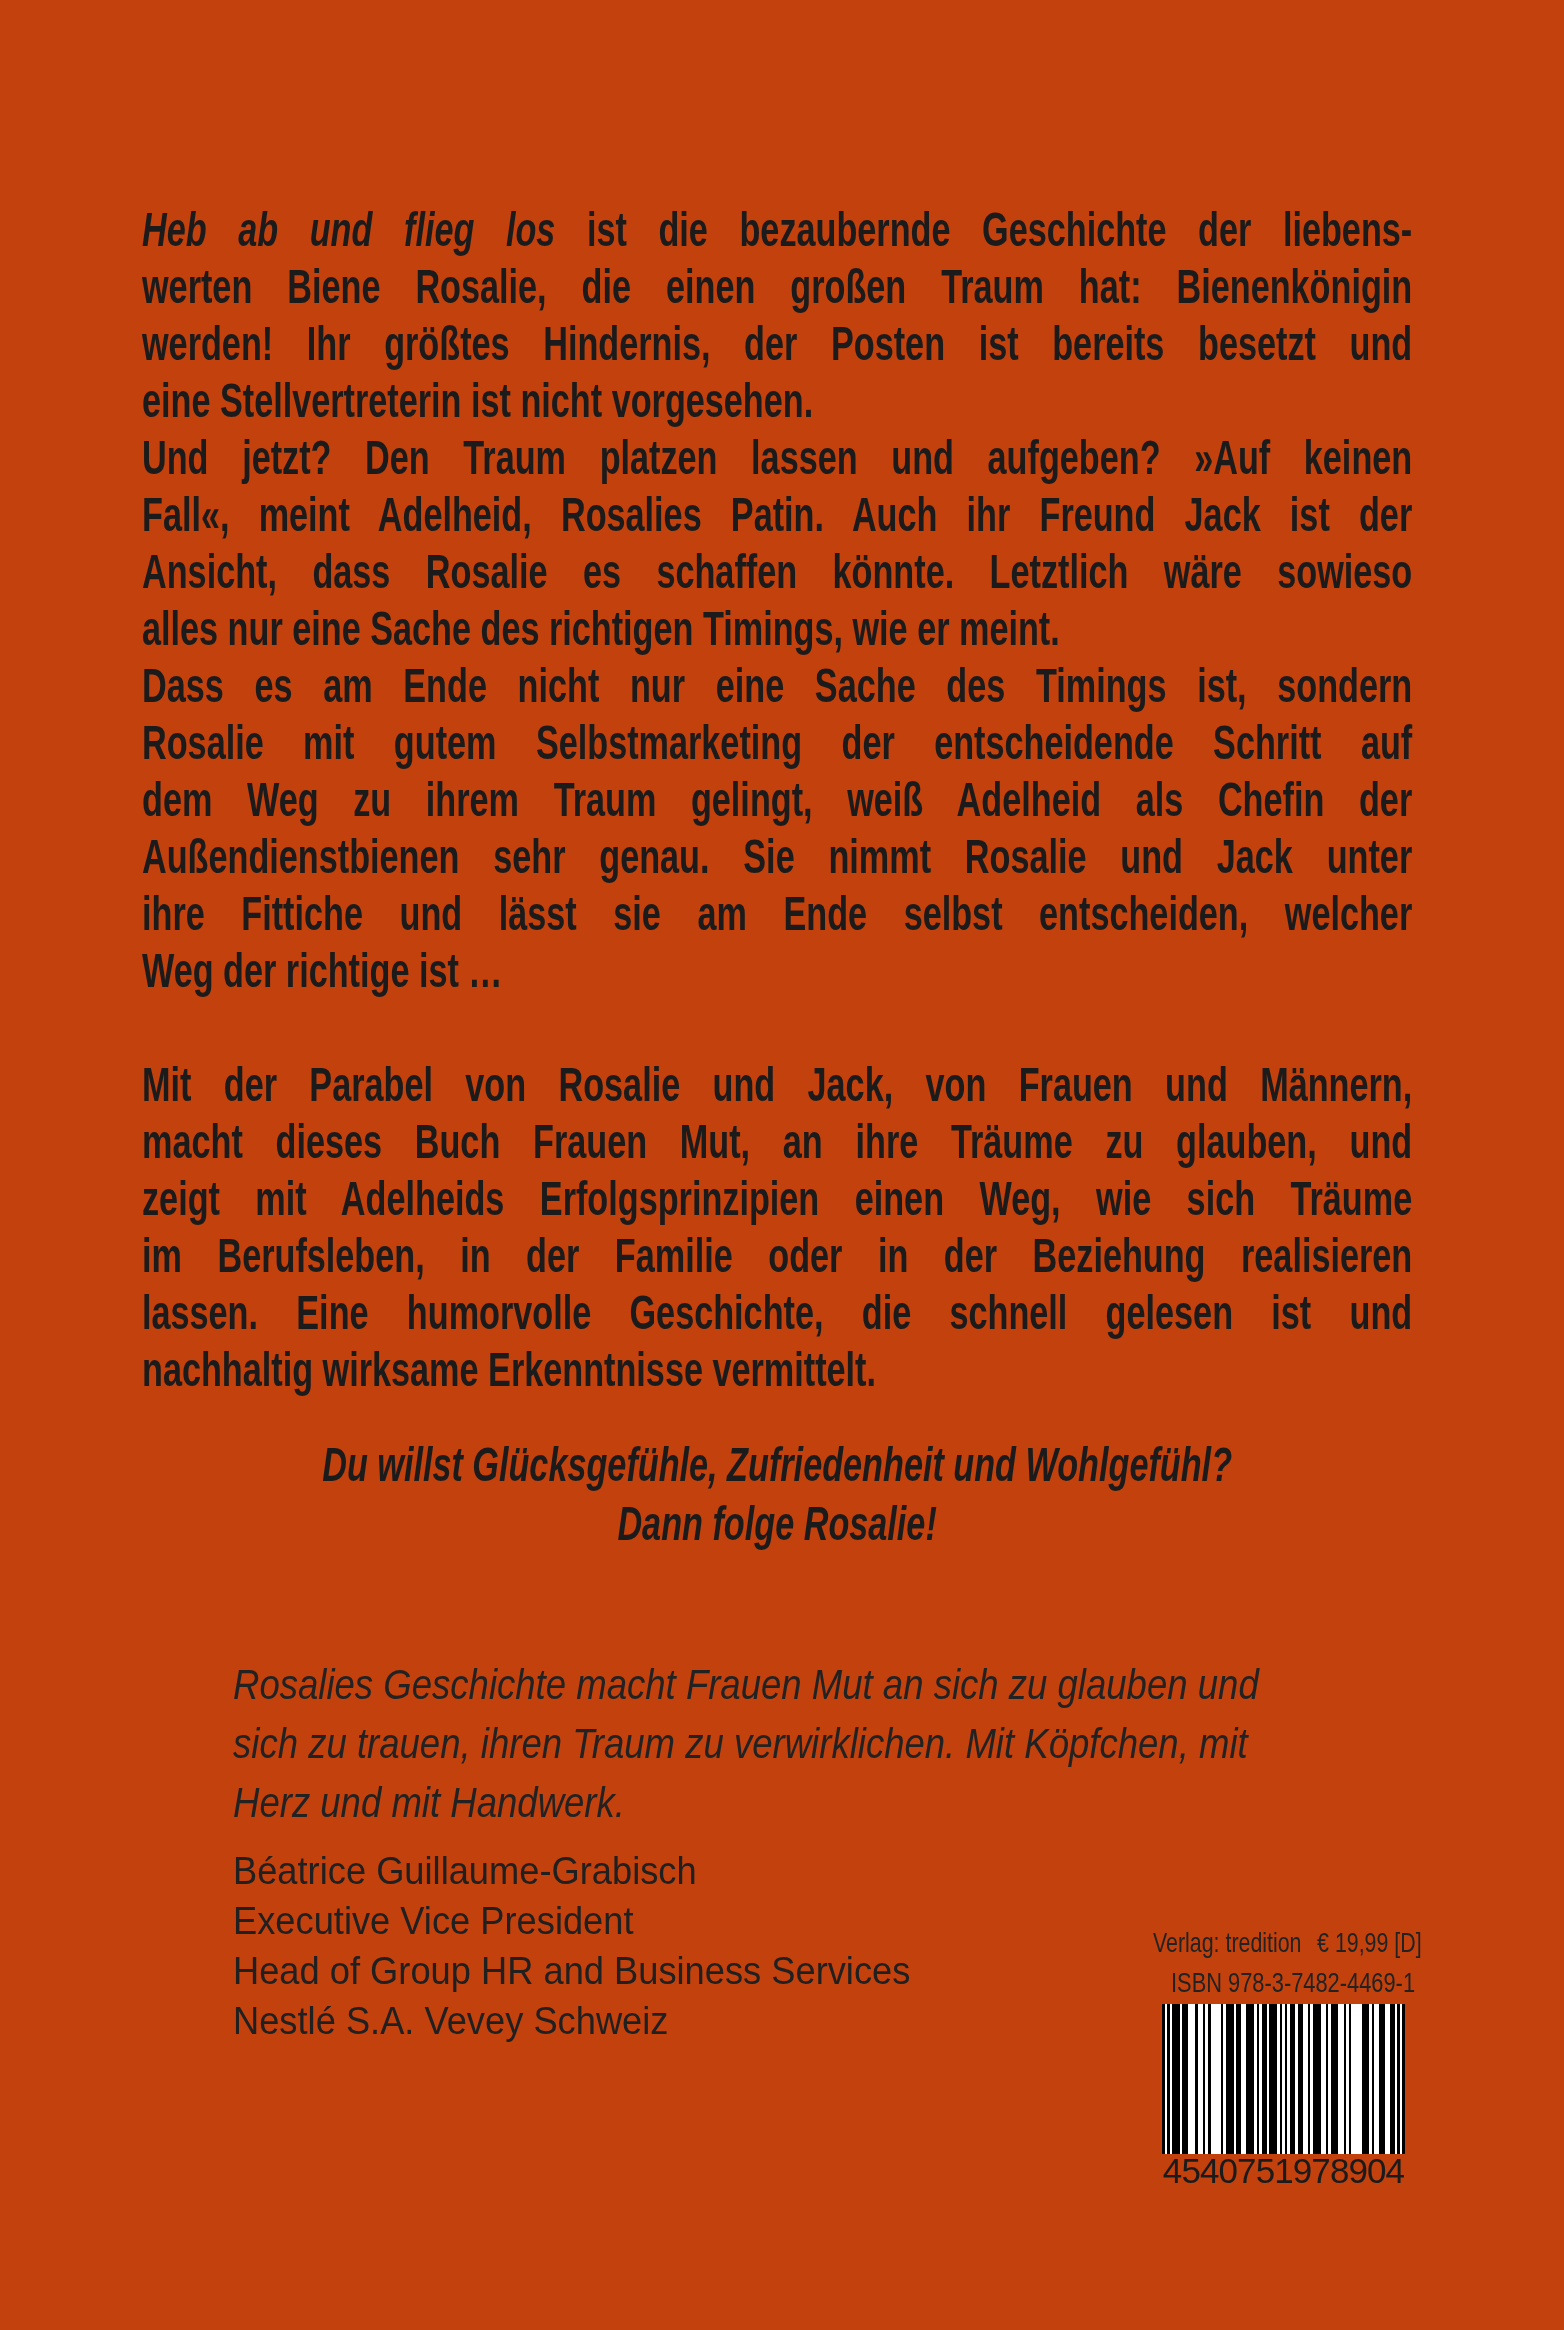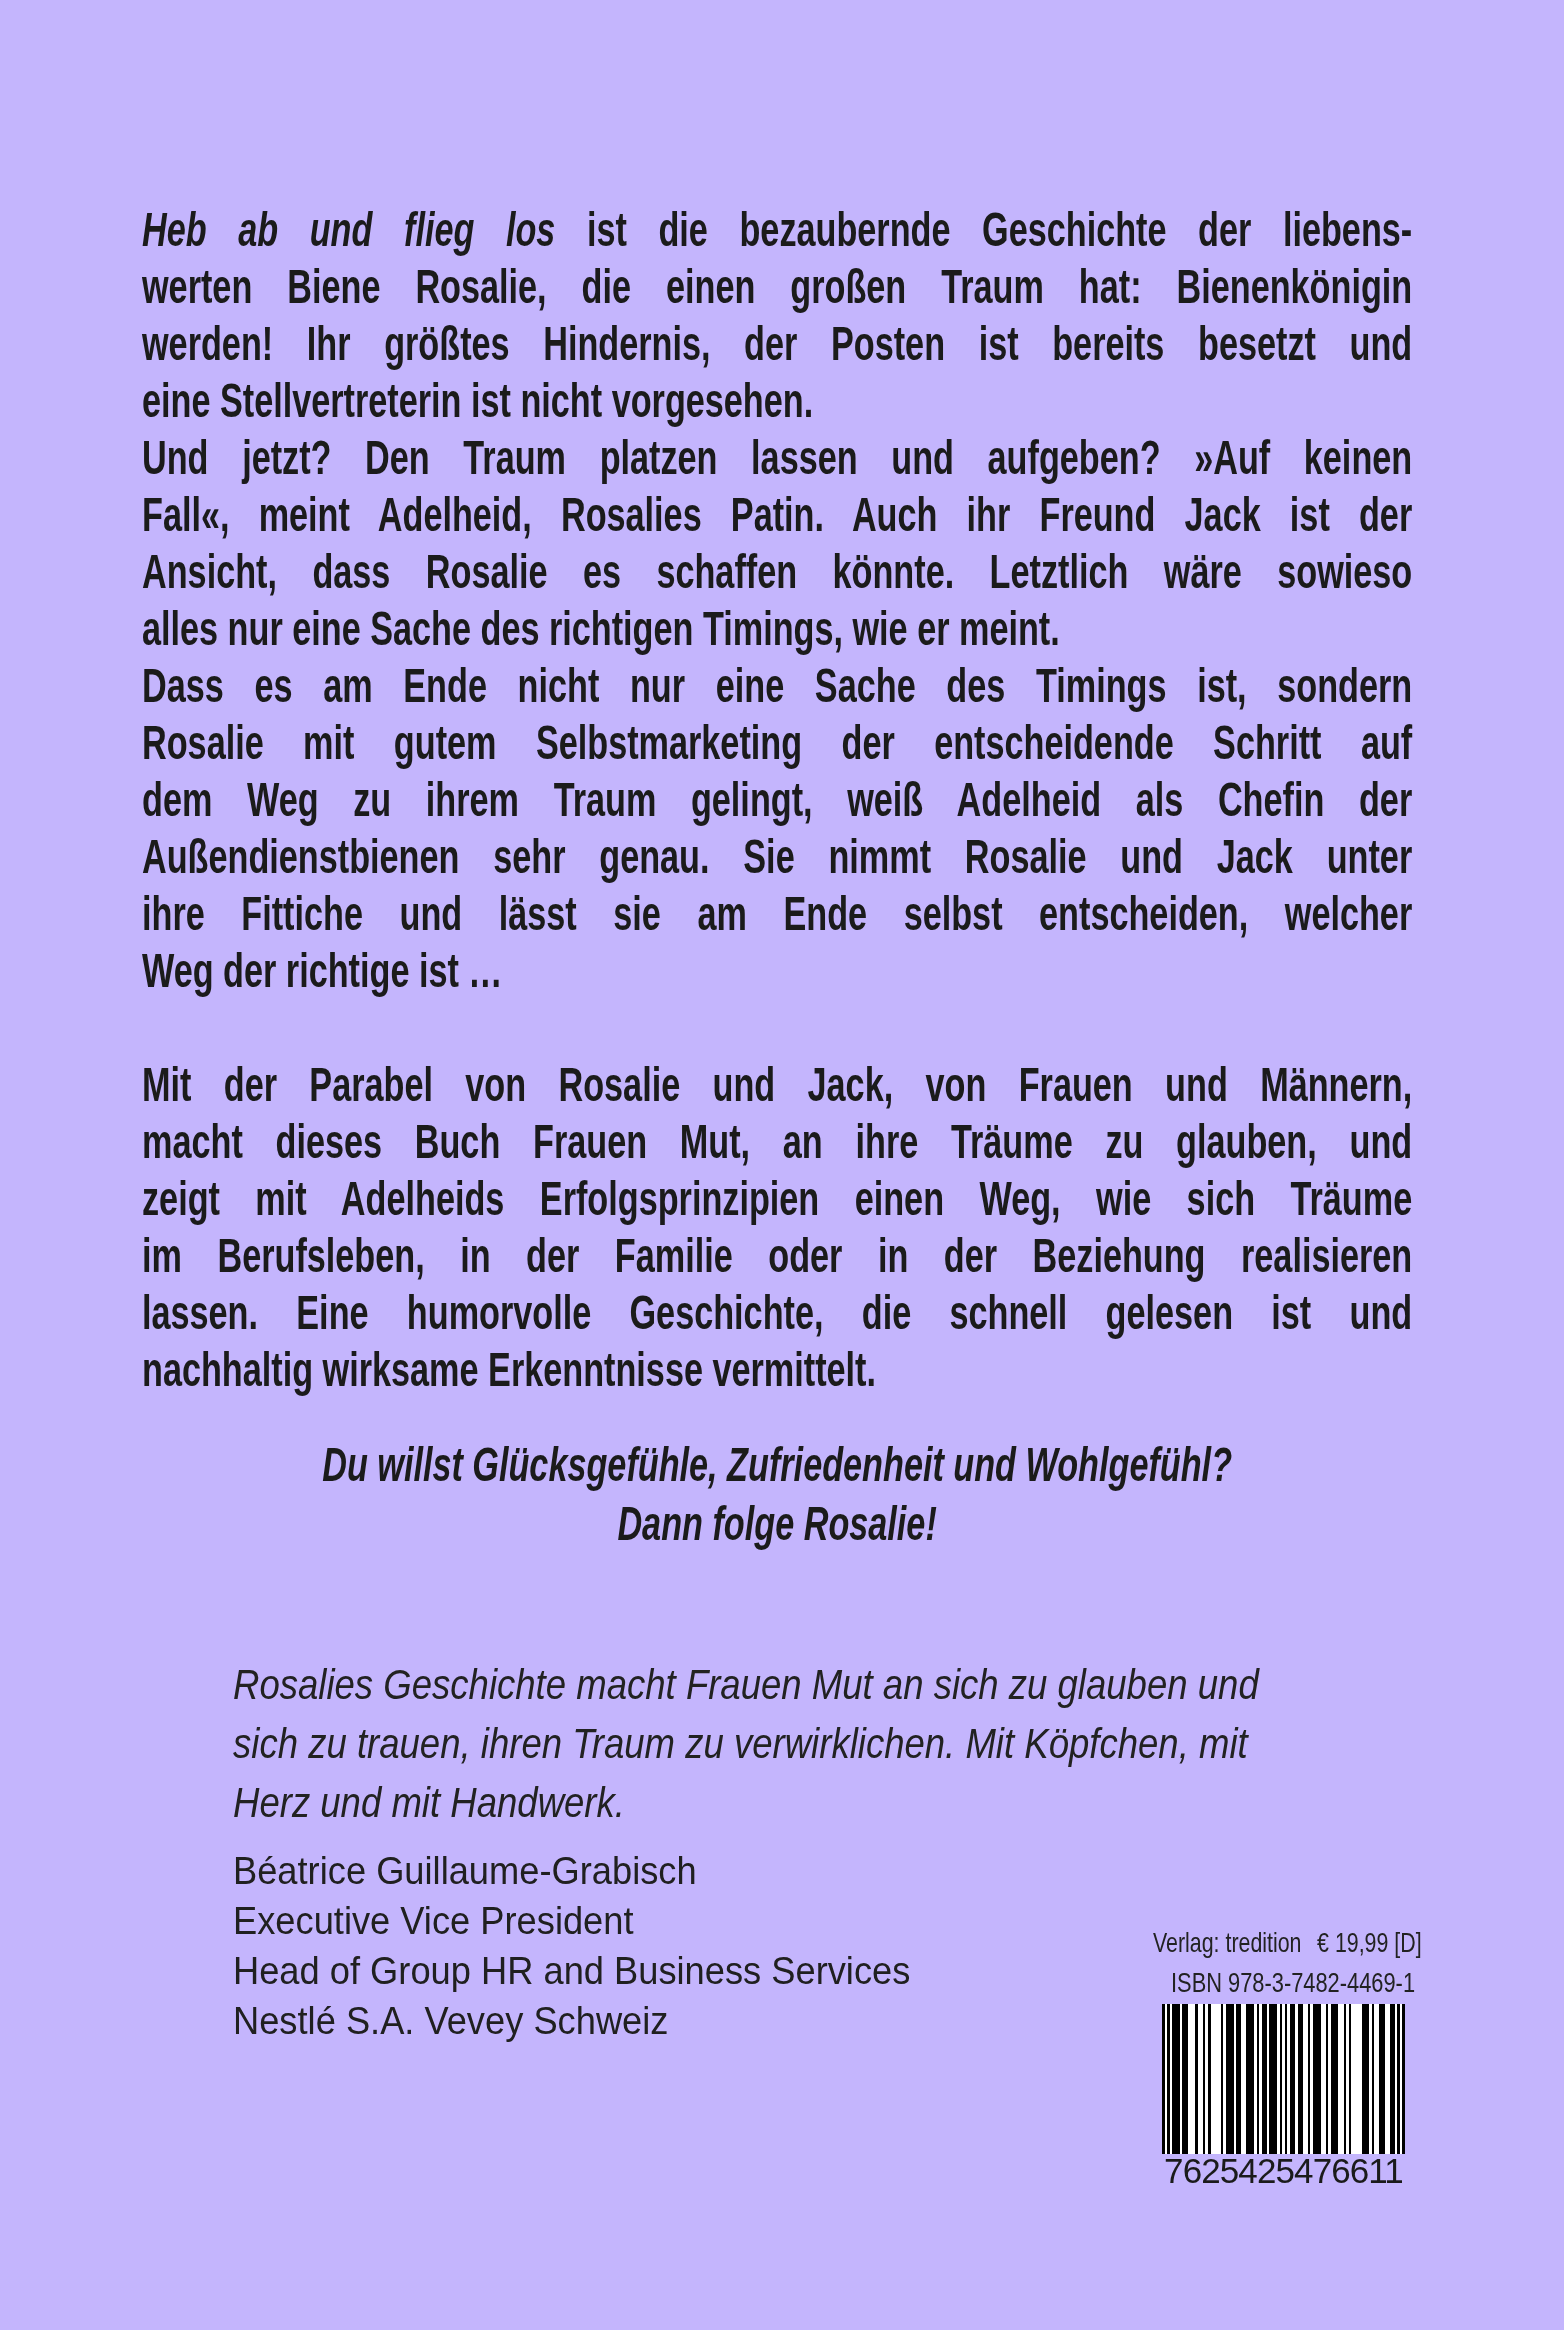--- a/index.html
+++ b/index.html
@@ -1,20 +1,20 @@
 <!DOCTYPE html>
 <html lang="de" style="font-size:14.6px"><head>
 <meta charset="utf-8">
 <title>Buchrückseite</title>
 <style>
   html,body{margin:0;padding:0;background:#ffffff;}
   .page{
     position:relative;
     width:1564px;height:2331px;
-    background:#c4b5fd;
+    background:#c2410c;
     overflow:hidden;
     font-family:"Liberation Sans","DejaVu Sans",sans-serif;
     color:#1b1b1b;
   }
   
   .blurb{
     position:absolute;left:142px;top:201px;width:1782px;
     transform:scaleX(0.7128);transform-origin:0 0;
     font-weight:bold;font-size:48px;line-height:57px;
     letter-spacing:0px;
@@ -142,16 +142,16 @@
       <div class="bar" style="left: 74.7368%; width: 1.05263%;"></div>
       <div class="bar" style="left: 76.8421%; width: 1.05263%;"></div>
       <div class="bar" style="left: 82.1053%; width: 3.15789%;"></div>
       <div class="bar" style="left: 86.3158%; width: 1.05263%;"></div>
       <div class="bar" style="left: 89.4737%; width: 2.10526%;"></div>
       <div class="bar" style="left: 93.6842%; width: 2.10526%;"></div>
       <div class="bar" style="left: 96.8421%; width: 1.05263%;"></div>
       <div class="bar" style="left: 98.9474%; width: 1.05263%;"></div>
     </div>
 
-  <div class="ean">7625425476611</div>
+  <div class="ean">4540751978904</div>
 
 </div>
 
 
 </body></html>

